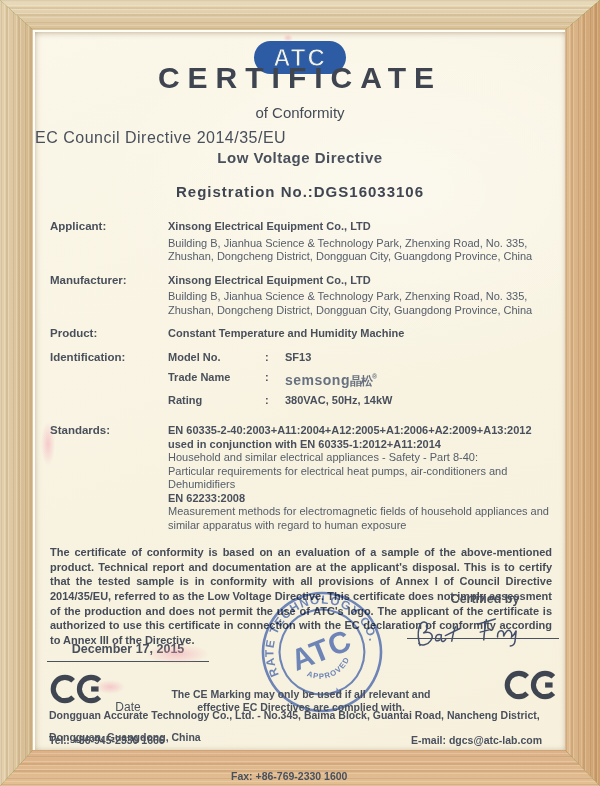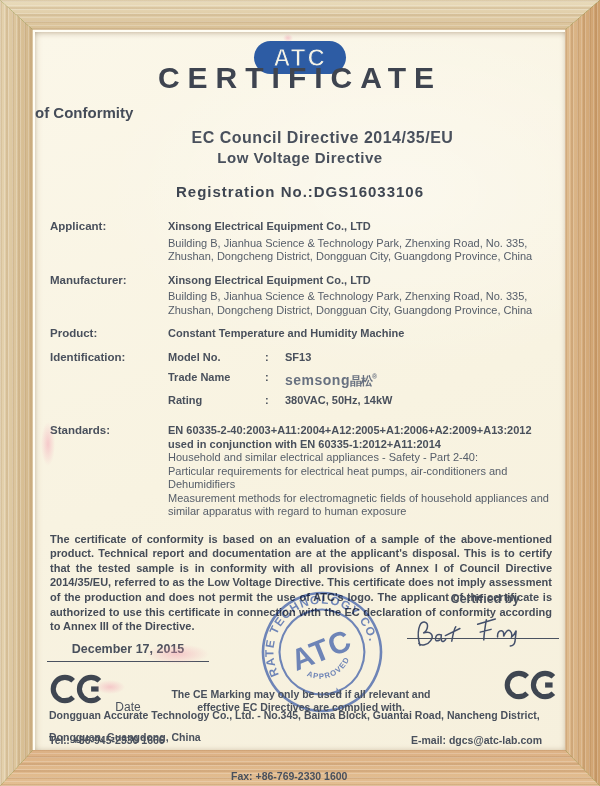--- a/index.html
+++ b/index.html
@@ -46,22 +46,22 @@
   .smudge{position:absolute;pointer-events:none;
     background:radial-gradient(closest-side, rgba(242,150,173,.45), rgba(242,150,173,0));}
 
   
   .atc-pill{position:relative;z-index:0;width:92px;height:33px;margin:9px auto 0;
     background:#2d5ca4;border-radius:17px;display:flex;align-items:center;justify-content:center;}
   .atc-pill span{color:#f5f3e6;font-size:24px;font-weight:bold;letter-spacing:2px;
     -webkit-text-stroke:1px #2d5ca4;}
   .title{position:relative;z-index:1;margin:-13px 0 0;text-align:center;
     font-size:30px;font-weight:bold;letter-spacing:8px;color:#3e4450;}
-  .subtitle{margin-top:9px;font-size:15px;font-weight:bold;color:#454c58;}
-  .directive1{margin-top:8px;text-align:center;font-size:16px;font-weight:bold;letter-spacing:.5px;margin-left:45px;}
+  .subtitle{margin-top:9px;text-align:center;font-size:15px;font-weight:normal;color:#454c58;}
+  .directive1{margin-top:8px;font-size:16px;font-weight:normal;letter-spacing:.5px;}
   .directive2{margin-top:2px;text-align:center;font-size:15px;font-weight:bold;letter-spacing:.5px;}
   .registration{margin-top:17px;text-align:center;font-size:15px;font-weight:bold;letter-spacing:1px;color:#3f4652;}
 
   
   .fields{margin-top:20px;font-size:11px;line-height:13.5px;}
   .frow{display:flex;padding-left:15px;margin-bottom:10px;}
   .flabel{flex:none;width:118px;font-weight:bold;font-size:11.5px;}
   .fval{width:392px;}
   .bold{font-weight:bold;}
   .addr{margin-top:3px;color:#555d69;}
@@ -158,22 +158,23 @@
             <span class="id-colon">:</span>
             <span class="id-val">380VAC, 50Hz, 14kW</span>
           </div>
         </div>
       </div>
 
       <div class="frow">
         <div class="flabel">Standards:</div>
         <div class="fval">
           <div class="std-line b">EN 60335-2-40:2003+A11:2004+A12:2005+A1:2006+A2:2009+A13:2012 used in conjunction with EN 60335-1:2012+A11:2014</div>
-          <div class="std-line">Household and similar electrical appliances - Safety - Part 2-40:</div>
+          <div class="std-line">Household and similar electrical appliances - Safety - Part 8-40:</div>
           <div class="std-line">Particular requirements for electrical heat pumps, air-conditioners and Dehumidifiers</div>
+          <div class="std-line b">EN 62233:2008</div>
           <div class="std-line">Measurement methods for electromagnetic fields of household appliances and similar apparatus with regard to human exposure</div>
         </div>
       </div>
     </div>
 
     <p class="statement">The certificate of conformity is based on an evaluation of a sample of the above-mentioned product. Technical report and documentation are at the applicant's disposal. This is to certify that the tested sample is in conformity with all provisions of Annex I of Council Directive 2014/35/EU, referred to as the Low Voltage Directive. This certificate does not imply assessment of the production and does not permit the use of ATC's logo. The applicant of the certificate is authorized to use this certificate in connection with the EC declaration of conformity according to Annex III of the Directive.</p>
 
     <div class="abs certified-label">Certified by</div>
 
     <svg class="abs sig-svg" width="155" height="42" viewBox="0 0 155 42">

